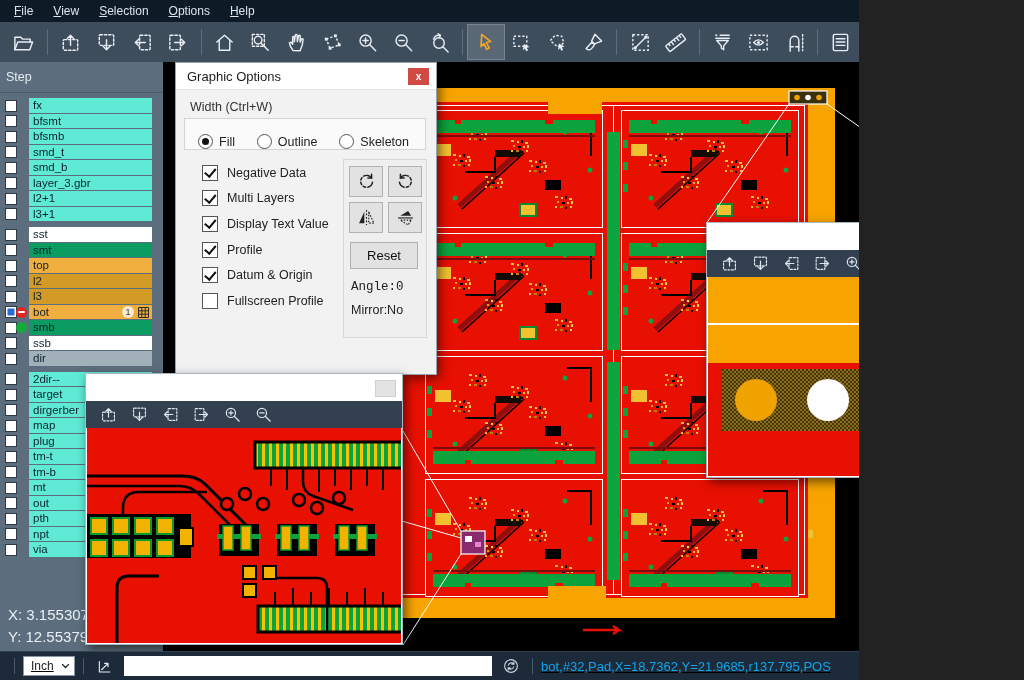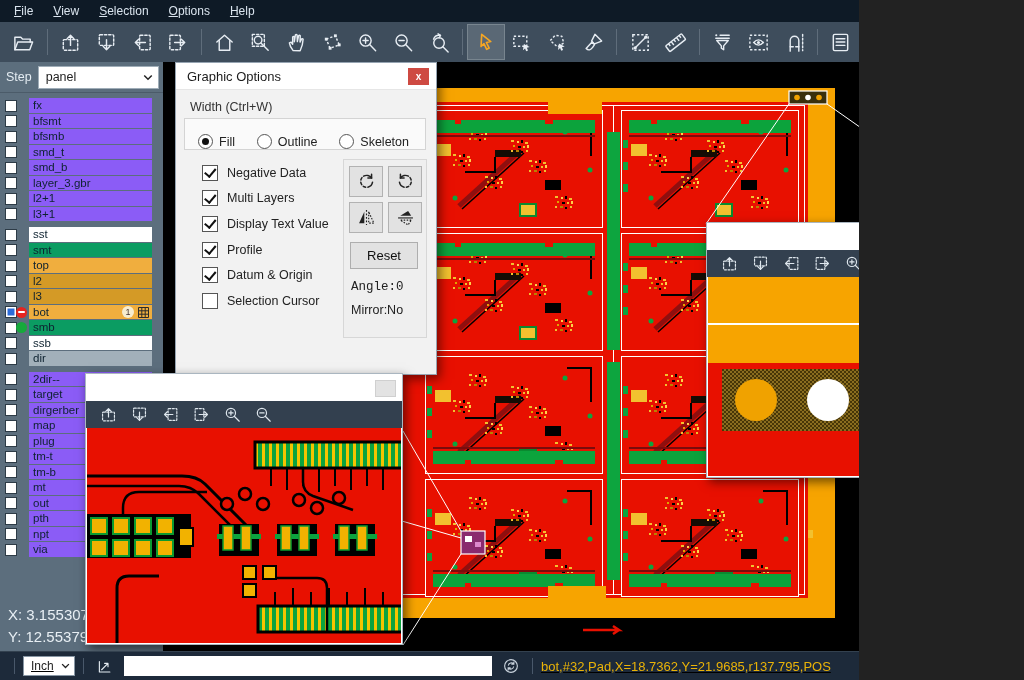--- a/index.html
+++ b/index.html
@@ -29,21 +29,21 @@
   .lgroup{margin-top:5px;}
   .lrow{position:relative;height:15.5px;}
   .cbx{position:absolute;left:5px;top:1.5px;width:10px;height:10px;background:#fff;border:1px solid #2d3b46;}
   .cbx.checked{background:#2b6bd8;box-shadow:inset 0 0 0 1.5px #fff;}
   .dot{position:absolute;left:16px;top:2px;width:11px;height:11px;border-radius:50%;}
   .dot-red{background:#e6241f;}
   .dot-red::after{content:"";position:absolute;left:2px;right:2px;top:4.5px;height:2px;background:#fff;border-radius:1px;}
   .dot-green{background:#16a93c;}
   .chip{position:absolute;left:29px;right:11px;top:0;height:14.5px;font-size:11.5px;color:#0e2230;
         display:flex;align-items:center;padding-left:4px;}
-  .c-teal{background:#8b5cf6;} .c-white{background:#ffffff;} .c-green{background:#0b9c62;}
+  .c-teal{background:#5eead4;} .c-white{background:#ffffff;} .c-green{background:#0b9c62;}
   .c-orange{background:#f0ae3e;} .c-gold{background:#d49a26;} .c-gray{background:#a2b0ba;}
   .badge{position:absolute;right:18px;top:1px;width:12px;height:12px;border-radius:50%;background:#f6ecd0;
          color:#433;font-size:9px;line-height:12px;text-align:center;}
   .gridic{position:absolute;right:3px;top:2px;width:11px;height:11px;}
   .coords{position:absolute;left:8px;color:#e8eff4;font-size:15px;}
   .coord-x{top:544px;} .coord-y{top:566px;}
   
   .canvas{position:absolute;left:163px;top:62px;width:861px;height:590px;z-index:1;}
   .canvas svg{position:absolute;inset:0;}
   
@@ -96,21 +96,21 @@
   .ssep{width:1px;height:16px;background:#49586a;margin:0 8px;flex:none;}
   .unit-select{width:52px;height:20px;background:#fff;border:1px solid #8897a5;display:flex;
                align-items:center;justify-content:space-between;font-size:12px;color:#222;
                padding:0 4px 0 7px;box-sizing:border-box;flex:none;}
   .unit-select svg{width:9px;height:6px;stroke:#667;fill:none;stroke-width:2;}
   .sbtn{background:none;border:none;color:#e6edf3;width:26px;height:24px;display:flex;
         align-items:center;justify-content:center;padding:0;flex:none;}
   .sbtn svg{width:18px;height:18px;}
   .cmd-input{width:356px;height:20px;border:none;background:#fff;margin:0 6px;padding:0 6px;
              font-size:12px;font-family:inherit;flex:none;}
-  .status-text{color:#eab308;font-size:13px;white-space:nowrap;}
+  .status-text{color:#0ea5e9;font-size:13px;white-space:nowrap;}
 </style>
 </head>
 <body>
 
 <svg width="0" height="0" style="position:absolute">
 <defs>
   <symbol id="i-open-file" viewBox="0 0 24 24">
         <g stroke="currentColor" fill="none" stroke-width="1.5" stroke-linecap="round" stroke-linejoin="round">
           <path d="M3 19.5V6.5h6.2l2 2H19v3"></path>
           <path d="M3 19.5l3-8h15.5l-3 8z"></path>
@@ -511,26 +511,20 @@
       <button class="tbtn">
         <svg>
           <use href="#i-log-panel"></use>
         </svg>
       </button>
     </div>
 
   <div class="sidebar">
     <div class="step-row">
       <span class="step-label">Step</span>
-      <div class="step-select">
-        <span>panel</span>
-        <svg>
-            <use href="#i-chevron-down"></use>
-          </svg>
-      </div>
     </div>
     <div class="lgroup">
 
         <div class="lrow">
           <span class="cbx"></span>
 
           <span class="chip c-teal">
             <span>fx</span>
 
           </span>
@@ -888,21 +882,21 @@
           <span class="chk-label">Profile</span>
         </div>
 
         <div class="chk-row">
           <span class="cbox on"></span>
           <span class="chk-label">Datum &amp; Origin</span>
         </div>
 
         <div class="chk-row">
           <span class="cbox"></span>
-          <span class="chk-label">Selection Cursor</span>
+          <span class="chk-label">Fullscreen Profile</span>
         </div>
       </div>
     <div class="tf-box">
       <div class="tf-grid">
 
       <button class="tf-btn">
             <svg>
               <use href="#i-rotate-cw"></use>
             </svg>
           </button>

